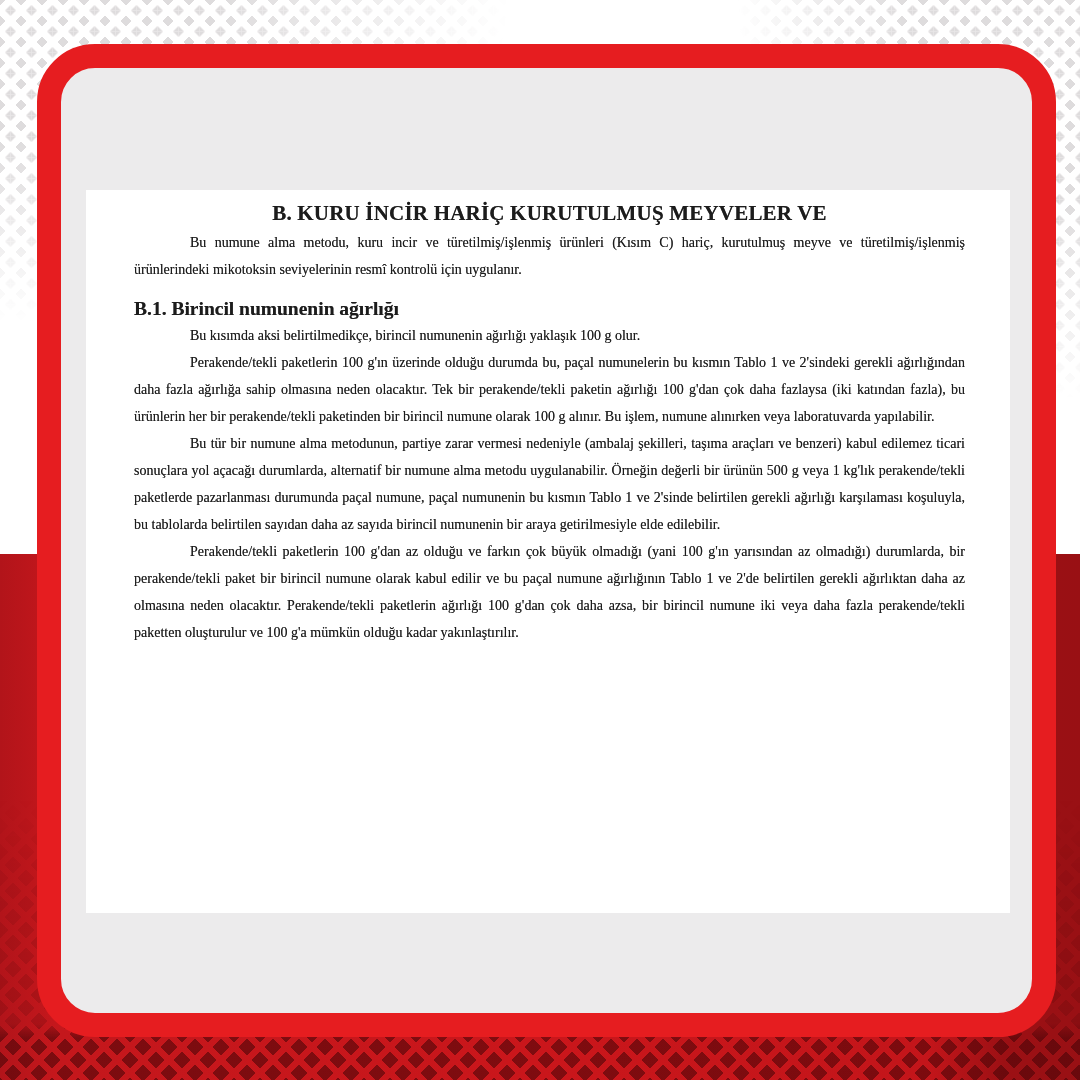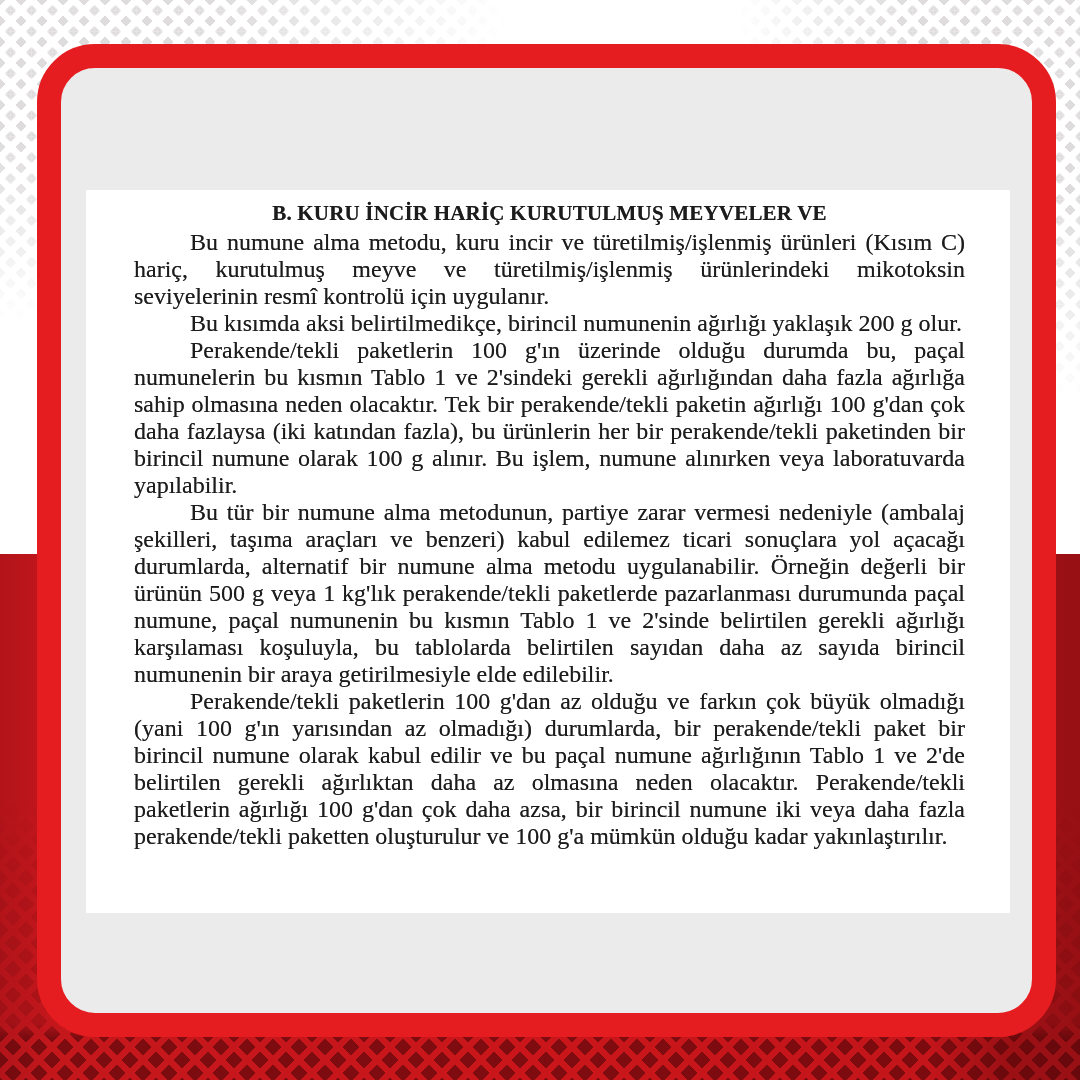--- a/index.html
+++ b/index.html
@@ -75,39 +75,40 @@
     padding:9px 45px 26px 48px;
     color:#1c1c1c;
     text-shadow:0 0 .5px rgba(25,25,25,.65);
   }
   .doc h1{
     margin:0 0 2px 0;font-size:21px;line-height:28px;font-weight:bold;
     text-align:center;letter-spacing:.2px;
   }
   .doc h1 span{display:block;}
   .doc p{
-    margin:0;font-size:24px;line-height:27px;
+    margin:0;font-size:14px;line-height:27px;
     text-align:justify;text-indent:56px;
   }
   .doc h2{
     margin:12px 0 0 0;font-size:19.5px;line-height:27px;font-weight:bold;
   }
 </style>
 </head>
 <body>
 
 <div class="bg-bottom"></div>
 <div class="halftone halftone-tl"></div>
 <div class="halftone halftone-tr"></div>
 <div class="diamond-band"></div>
 
 <div class="card">
   <div class="doc">
     <h1>
       <span>B. KURU İNCİR HARİÇ KURUTULMUŞ MEYVELER VE</span>
     </h1>
     <p>Bu numune alma metodu, kuru incir ve türetilmiş/işlenmiş ürünleri (Kısım C) hariç, kurutulmuş meyve ve türetilmiş/işlenmiş ürünlerindeki mikotoksin seviyelerinin resmî kontrolü için uygulanır.</p>
-    <p>Bu kısımda aksi belirtilmedikçe, birincil numunenin ağırlığı yaklaşık 200 g olur.</p>
+    <h2>B.1. Birincil numunenin ağırlığı</h2>
+    <p>Bu kısımda aksi belirtilmedikçe, birincil numunenin ağırlığı yaklaşık 100 g olur.</p>
     <p>Perakende/tekli paketlerin 100 g'ın üzerinde olduğu durumda bu, paçal numunelerin bu kısmın Tablo 1 ve 2'sindeki gerekli ağırlığından daha fazla ağırlığa sahip olmasına neden olacaktır. Tek bir perakende/tekli paketin ağırlığı 100 g'dan çok daha fazlaysa (iki katından fazla), bu ürünlerin her bir perakende/tekli paketinden bir birincil numune olarak 100 g alınır. Bu işlem, numune alınırken veya laboratuvarda yapılabilir.</p>
     <p>Bu tür bir numune alma metodunun, partiye zarar vermesi nedeniyle (ambalaj şekilleri, taşıma araçları ve benzeri) kabul edilemez ticari sonuçlara yol açacağı durumlarda, alternatif bir numune alma metodu uygulanabilir. Örneğin değerli bir ürünün 500 g veya 1 kg'lık perakende/tekli paketlerde pazarlanması durumunda paçal numune, paçal numunenin bu kısmın Tablo 1 ve 2'sinde belirtilen gerekli ağırlığı karşılaması koşuluyla, bu tablolarda belirtilen sayıdan daha az sayıda birincil numunenin bir araya getirilmesiyle elde edilebilir.</p>
     <p>Perakende/tekli paketlerin 100 g'dan az olduğu ve farkın çok büyük olmadığı (yani 100 g'ın yarısından az olmadığı) durumlarda, bir perakende/tekli paket bir birincil numune olarak kabul edilir ve bu paçal numune ağırlığının Tablo 1 ve 2'de belirtilen gerekli ağırlıktan daha az olmasına neden olacaktır. Perakende/tekli paketlerin ağırlığı 100 g'dan çok daha azsa, bir birincil numune iki veya daha fazla perakende/tekli paketten oluşturulur ve 100 g'a mümkün olduğu kadar yakınlaştırılır.</p>
   </div>
 </div>
 
 </body></html>

